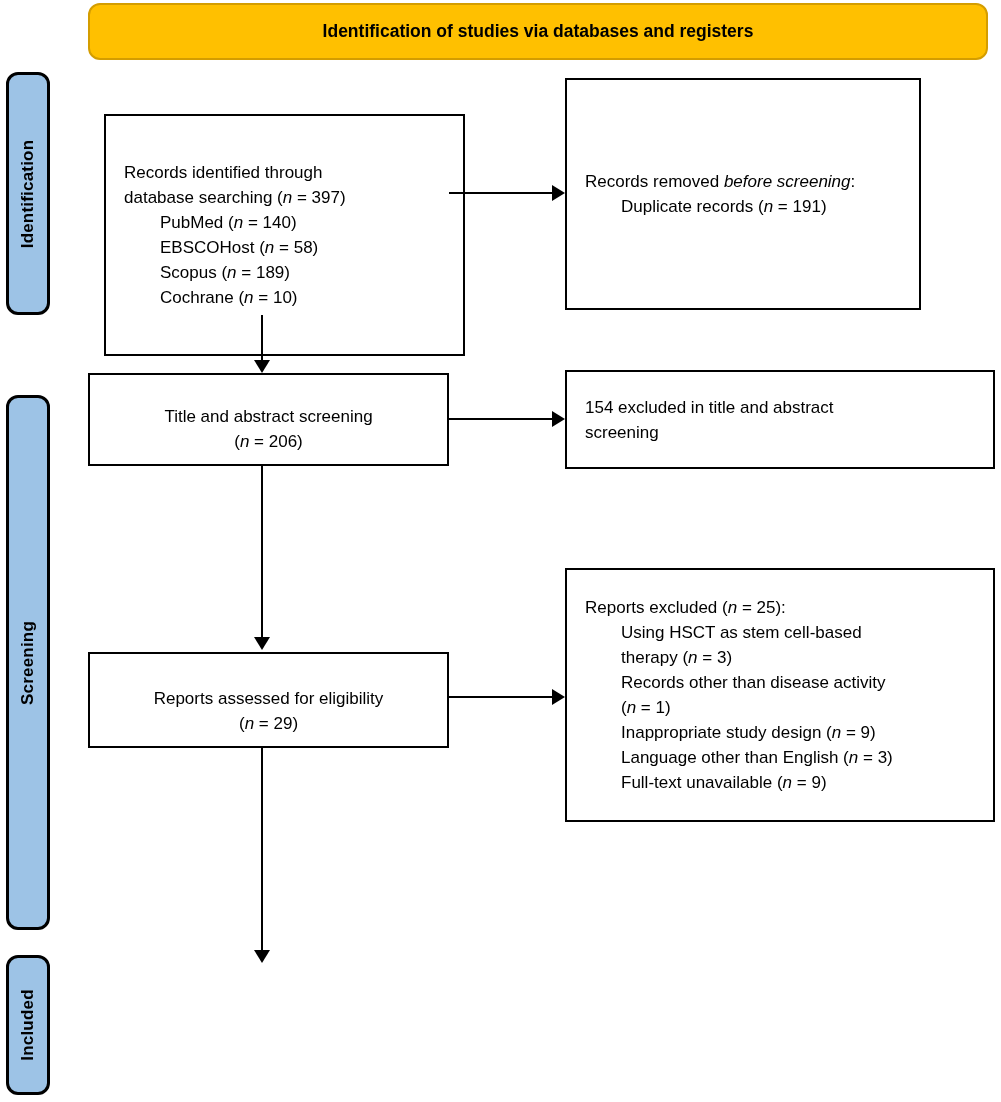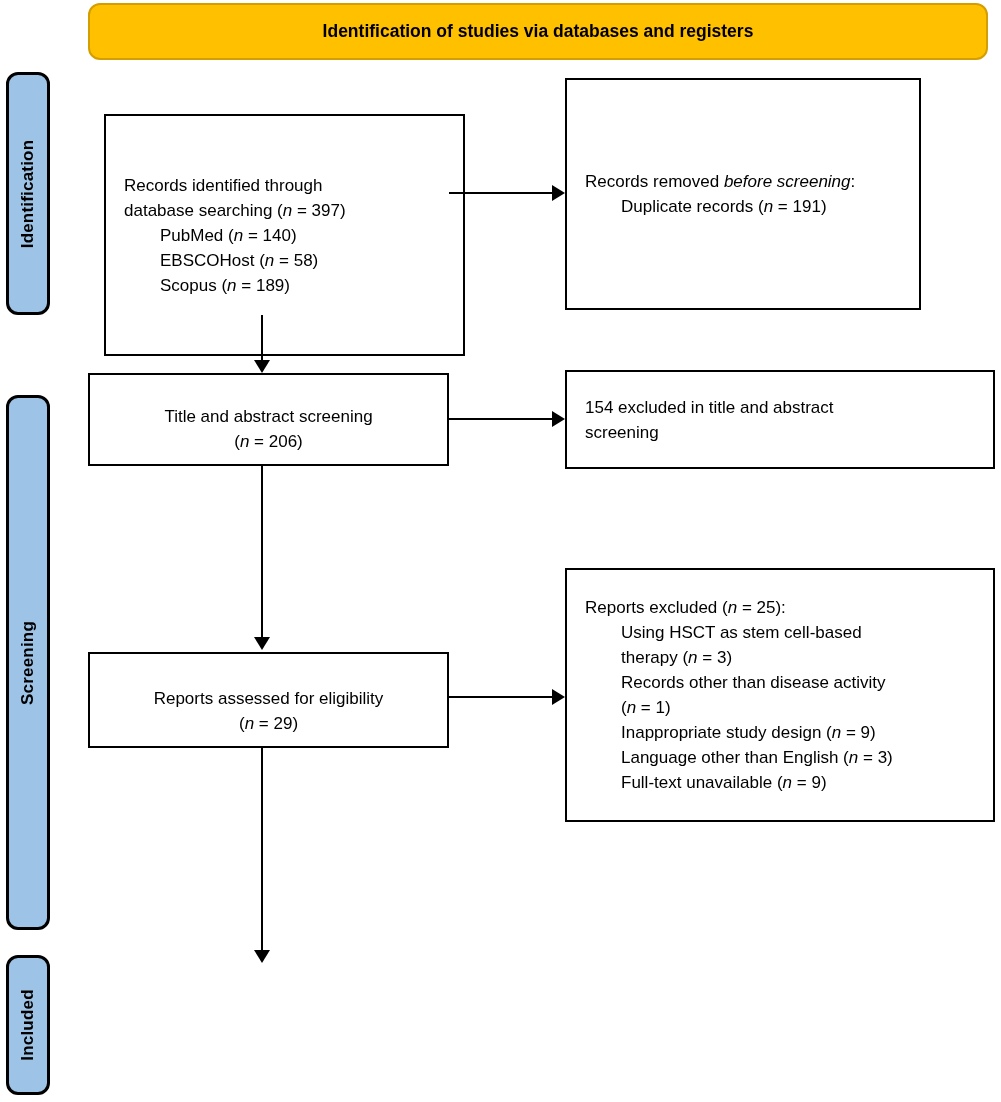--- a/index.html
+++ b/index.html
@@ -78,20 +78,21 @@
   <div class="stage stage-included">
     <span class="vtext">Included</span>
   </div>
 
   <div class="box box-records-identified">
       <div class="line indent-0">Records identified through</div>
       <div class="line indent-0">database searching (<i>n</i> = 397)</div>
       <div class="line indent-1">PubMed (<i>n</i> = 140)</div>
       <div class="line indent-1">EBSCOHost (<i>n</i> = 58)</div>
       <div class="line indent-1">Scopus (<i>n</i> = 189)</div>
+      <div class="line indent-1">Cochrane (<i>n</i> = 10)</div>
     </div>
 
   <div class="box box-records-removed">
       <div class="line indent-0">Records removed <i>before screening</i>:</div>
       <div class="line indent-1">Duplicate records (<i>n</i> = 191)</div>
     </div>
 
   <div class="box center box-title-abstract">
       <div class="line indent-0">Title and abstract screening</div>
       <div class="line indent-0">(<i>n</i> = 206)</div>

